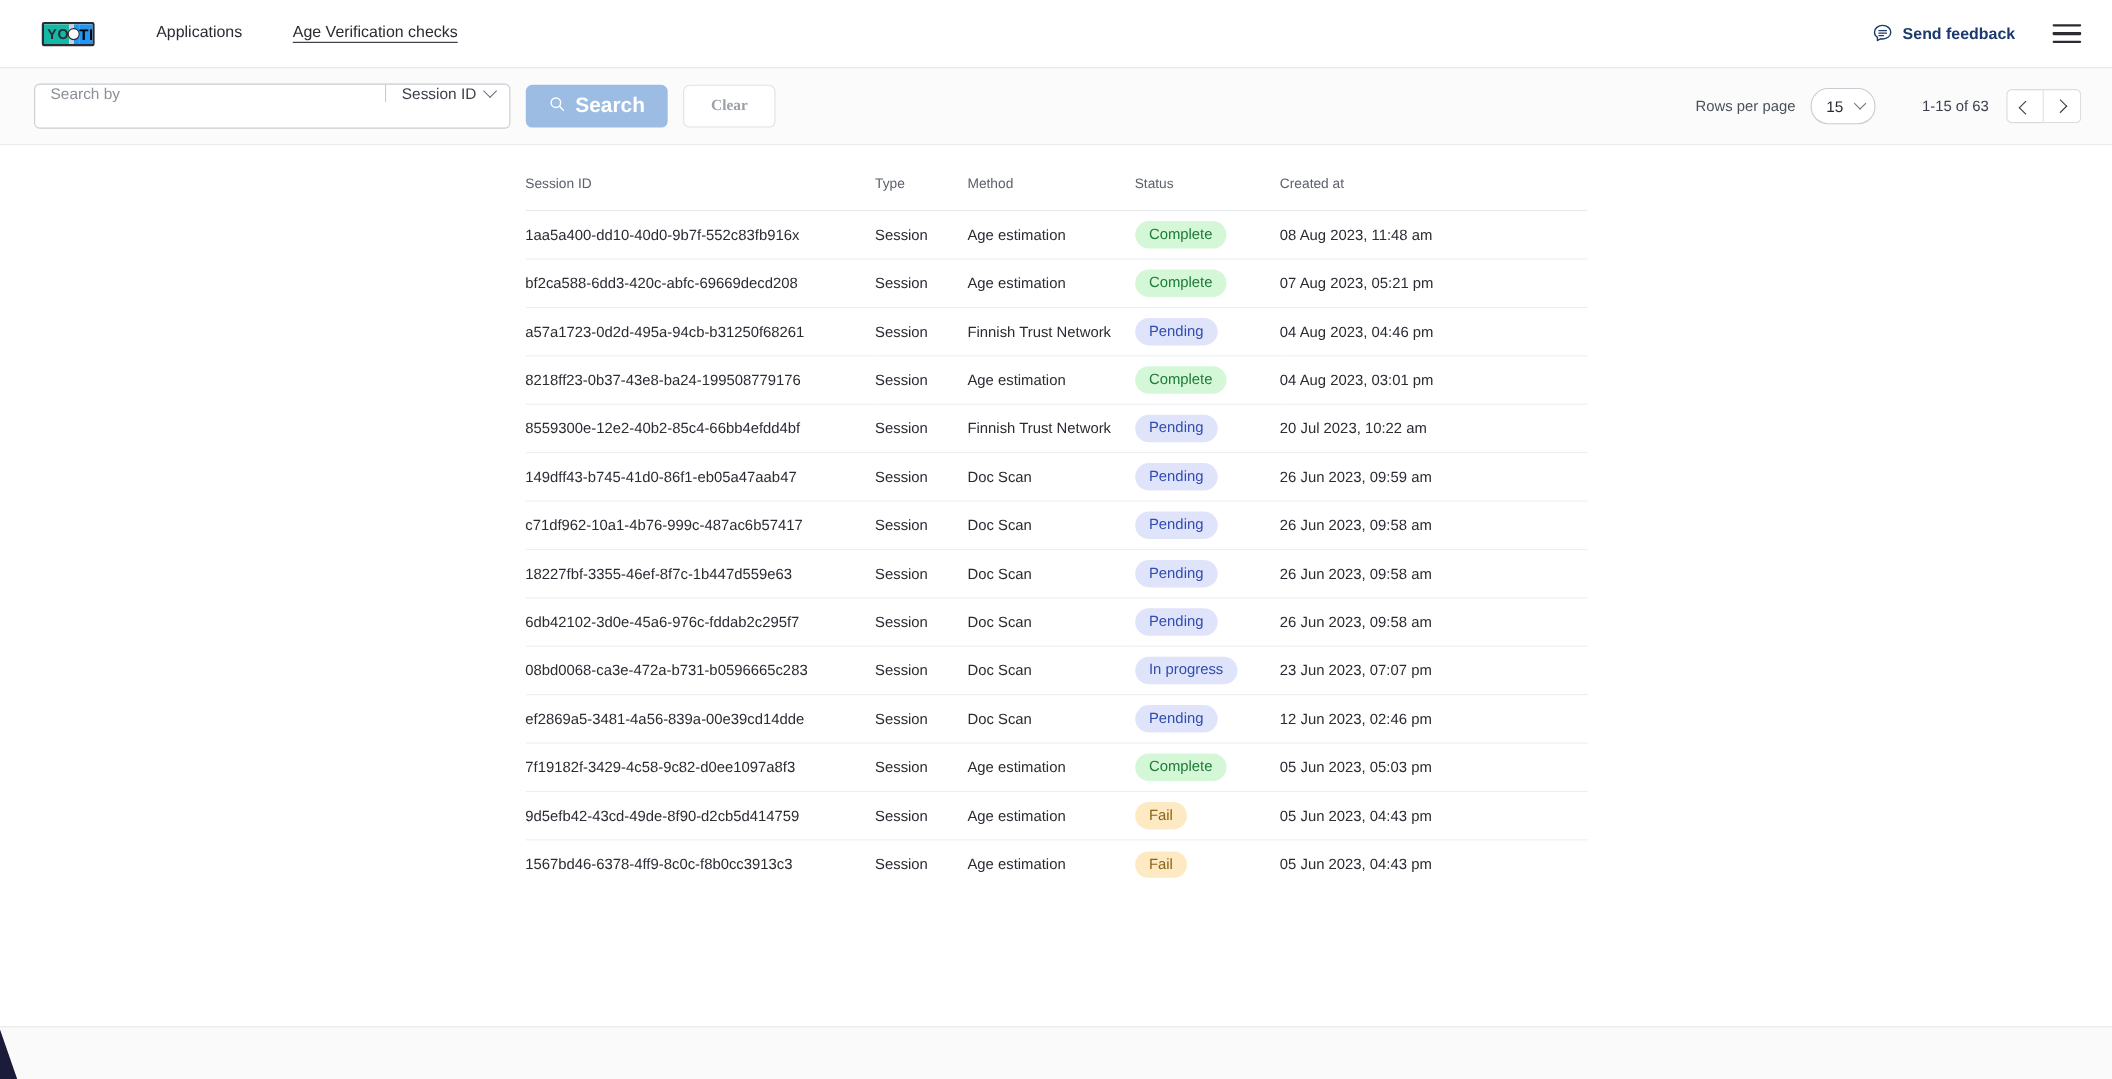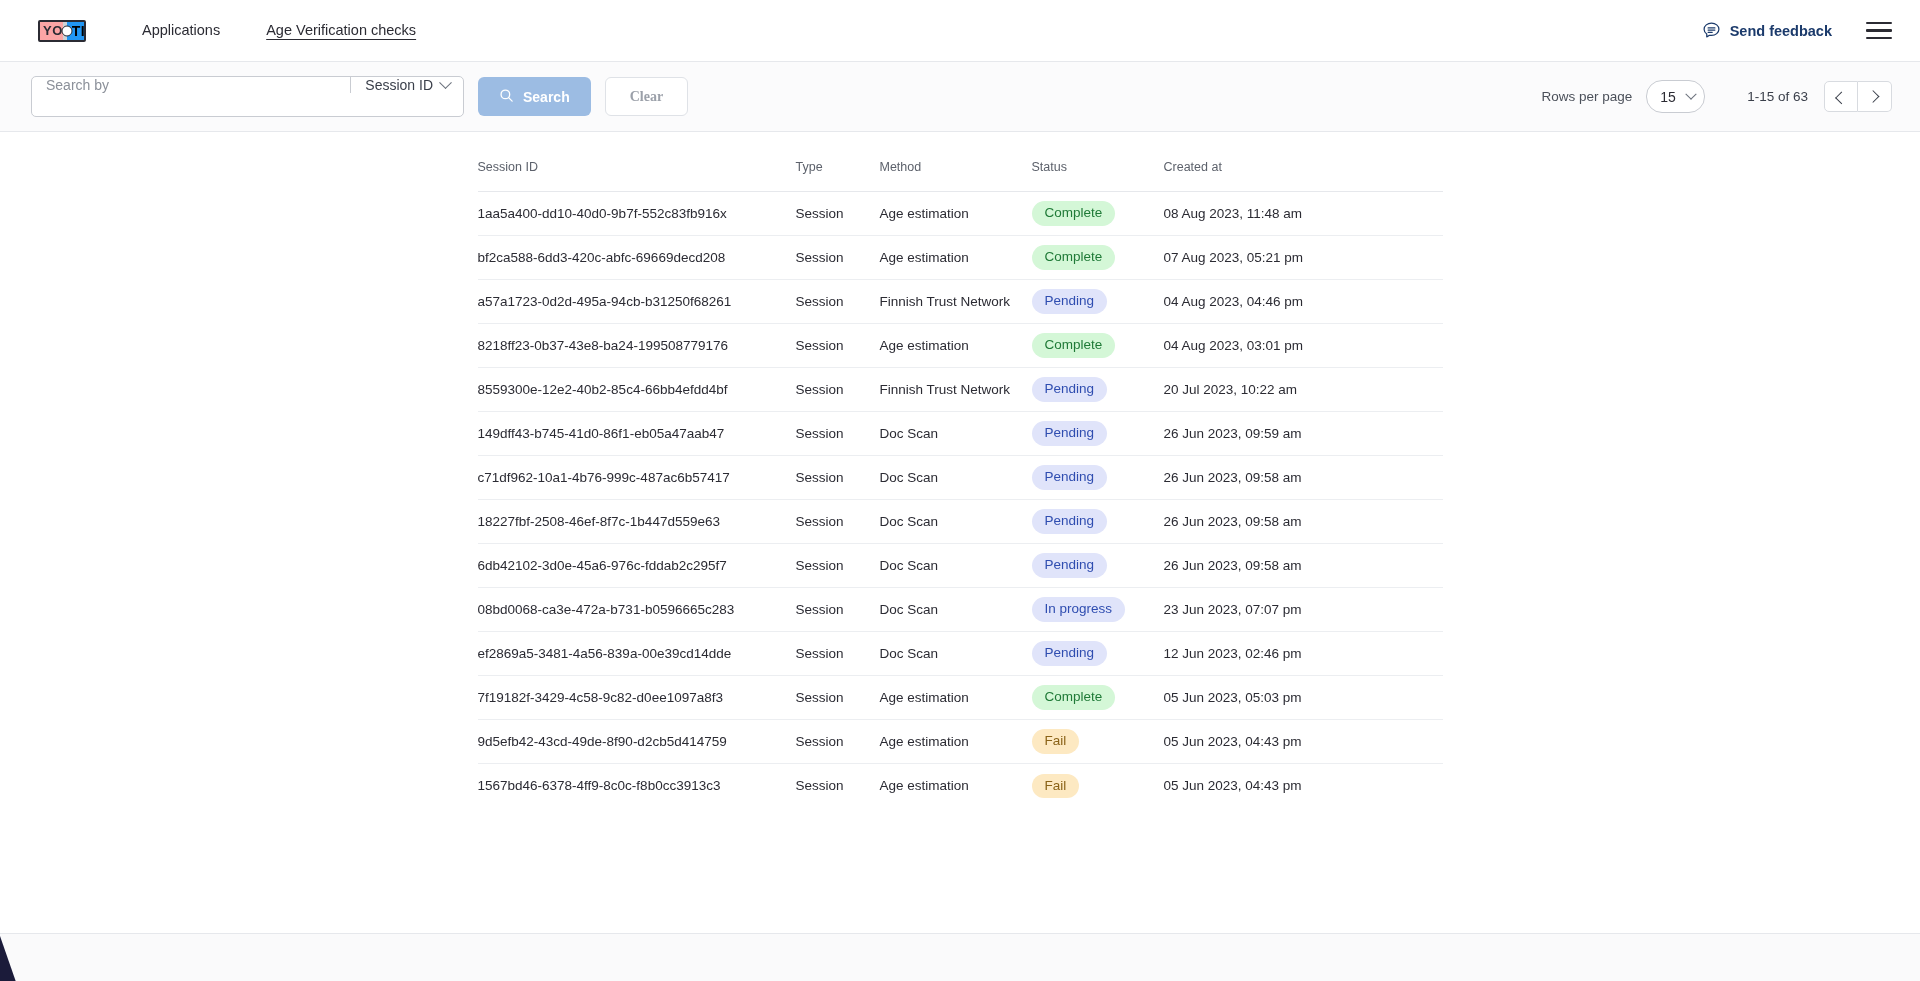--- a/index.html
+++ b/index.html
@@ -23,21 +23,21 @@
     position: relative;
   }
   .logo {
     width: 48px; height: 22px;
     border: 2px solid #2b2b33;
     display: flex; align-items: stretch;
     border-radius: 2px; overflow: hidden;
     margin-right: 56px;
   }
   .logo-left {
-    background: #fca5a5; flex: 0 0 22px;
+    background: #14b8a6; flex: 0 0 22px;
     display: flex; align-items: center; justify-content: flex-start;
     padding-left: 3px;
     font-size: 13px; font-weight: 700; color: #2b2b33;
     letter-spacing: .5px; line-height: 1;
   }
   .logo-mid {
     flex: 0 0 9px; background: linear-gradient(90deg,#cfd2d6 0 50%, #2196f3 50% 100%);
     position: relative;
   }
   .logo-mid::after {
@@ -102,21 +102,21 @@
   }
   .chev {
     width: 9px; height: 9px;
     border-right: 1.6px solid #6c727d; border-bottom: 1.6px solid #6c727d;
     transform: rotate(45deg) translate(-2px,-2px);
   }
   .btn-search {
     margin-left: 14px;
     height: 39px; padding: 0 21px;
     background: #9cbce3; border: none; border-radius: 6px;
-    color: #ffffff; font-size: 14px; font-weight: 700;
+    color: #ffffff; font-size: 19px; font-weight: 700;
     display: flex; align-items: center; gap: 9px; cursor: pointer;
     font-family: "Liberation Sans", sans-serif;
   }
   .btn-clear {
     margin-left: 14px;
     height: 39px; padding: 0 24px;
     background: #ffffff; border: 1px solid #dfe2e7; border-radius: 6px;
     color: #9ba0a9; font-size: 14px; font-weight: 600; cursor: pointer;
     font-family: Liberation Serif, serif;
   }
@@ -320,21 +320,21 @@
             <td class="col-date">26 Jun 2023, 09:59 am</td>
           </tr>
           <tr>
             <td class="col-id">c71df962-10a1-4b76-999c-487ac6b57417</td>
             <td class="col-type">Session</td>
             <td class="col-method">Doc Scan</td>
             <td class="col-status"><span class="badge pending">Pending</span></td>
             <td class="col-date">26 Jun 2023, 09:58 am</td>
           </tr>
           <tr>
-            <td class="col-id">18227fbf-2508-46ef-8f7c-1b447d559e63</td>
+            <td class="col-id">18227fbf-3355-46ef-8f7c-1b447d559e63</td>
             <td class="col-type">Session</td>
             <td class="col-method">Doc Scan</td>
             <td class="col-status"><span class="badge pending">Pending</span></td>
             <td class="col-date">26 Jun 2023, 09:58 am</td>
           </tr>
           <tr>
             <td class="col-id">6db42102-3d0e-45a6-976c-fddab2c295f7</td>
             <td class="col-type">Session</td>
             <td class="col-method">Doc Scan</td>
             <td class="col-status"><span class="badge pending">Pending</span></td>

